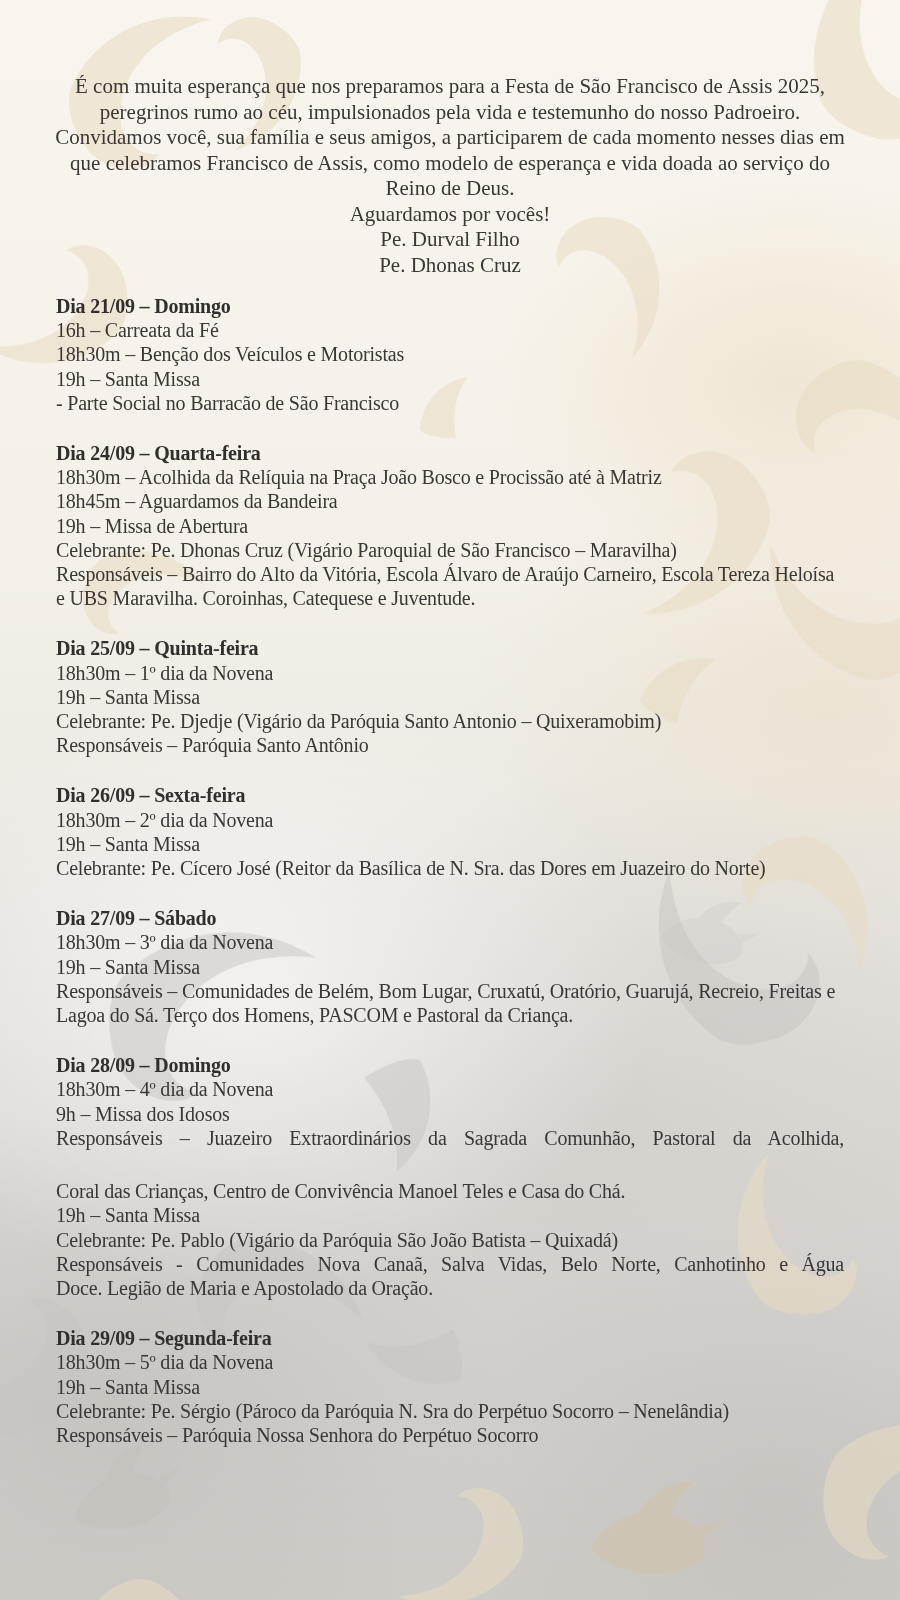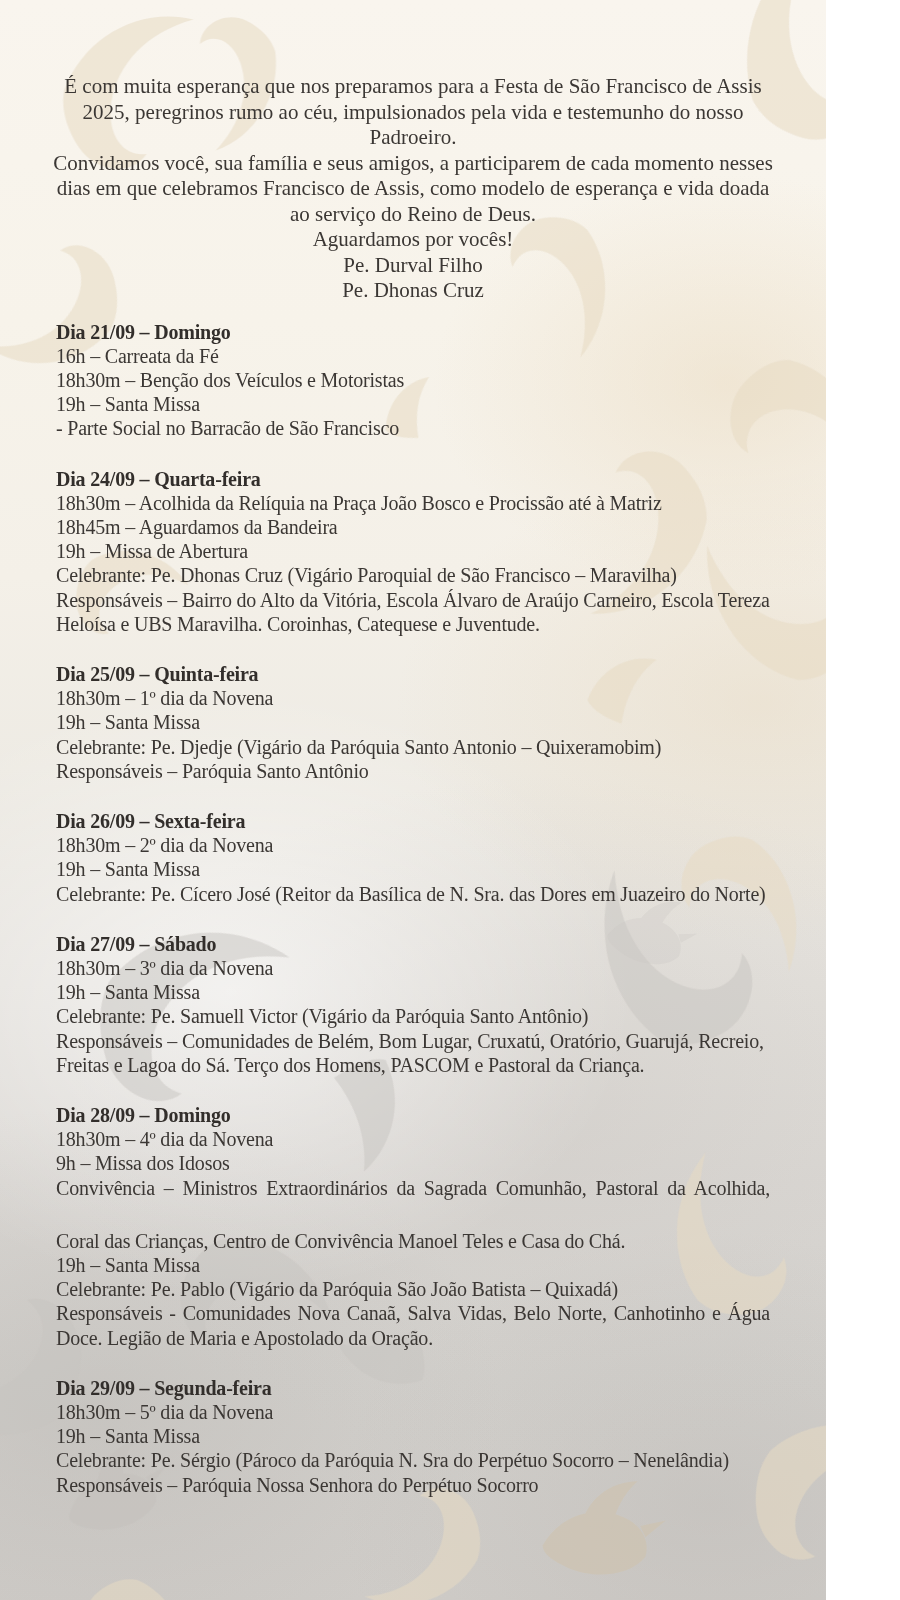--- a/index.html
+++ b/index.html
@@ -1,18 +1,18 @@
 <!DOCTYPE html>
 <html lang="pt" style="--text-color: #3b3734; --title-color: #322e2b; --bg-top: #f9f5ee; --bg-bottom: #cfccc8; --damask-tan: #e7dbc4; --damask-gray: #c7c4c0;"><head>
 <meta charset="utf-8">
 <style>
   html,body{margin:0;padding:0;background:#ffffff;}
   body{width:900px;height:1600px;}
   .page{
-    position:relative;width:826px;height:1600px;overflow:hidden;
+    position:relative;width:900px;height:1600px;overflow:hidden;
     font-family:"Liberation Serif","DejaVu Serif",serif;
     color:var(--text-color,#3b3734);
   }
   
   .bg{
     position:absolute;inset:0;
     background:
       radial-gradient(420px 300px at 88% 24%, rgba(232,215,186,0.45), rgba(232,215,186,0) 70%),
       radial-gradient(520px 340px at 92% 44%, rgba(228,210,180,0.35), rgba(228,210,180,0) 70%),
       radial-gradient(560px 420px at 28% 62%, rgba(255,255,255,0.60), rgba(255,255,255,0) 72%),
@@ -125,29 +125,28 @@
     <h2 class="day-title">Dia 26/09 – Sexta-feira</h2>
   <p class="line">18h30m – 2º dia da Novena</p>
           <p class="line">19h – Santa Missa</p>
           <p class="line">Celebrante: Pe. Cícero José (Reitor da Basílica de N. Sra. das Dores em Juazeiro do Norte)</p>
         </article>
 
   <article class="day">
     <h2 class="day-title">Dia 27/09 – Sábado</h2>
   <p class="line">18h30m – 3º dia da Novena</p>
           <p class="line">19h – Santa Missa</p>
-          <p class="line">Celebrante: Pe. Samuell Victor (Vigário da Paróquia Santo Antônio)</p>
           <p class="line">Responsáveis – Comunidades de Belém, Bom Lugar, Cruxatú, Oratório, Guarujá, Recreio, Freitas e Lagoa do Sá. Terço dos Homens, PASCOM e Pastoral da Criança.</p>
         </article>
 
   <article class="day">
     <h2 class="day-title">Dia 28/09 – Domingo</h2>
   <p class="line">18h30m – 4º dia da Novena</p>
           <p class="line">9h – Missa dos Idosos</p>
-          <p class="line stretch">Convivência – Ministros Extraordinários da Sagrada Comunhão, Pastoral da Acolhida,</p>
+          <p class="line stretch">Responsáveis – Juazeiro Extraordinários da Sagrada Comunhão, Pastoral da Acolhida,</p>
           <div class="gap"></div>
           <p class="line">Coral das Crianças, Centro de Convivência Manoel Teles e Casa do Chá.</p>
           <p class="line">19h – Santa Missa</p>
           <p class="line">Celebrante: Pe. Pablo (Vigário da Paróquia São João Batista – Quixadá)</p>
           <p class="line stretch">Responsáveis - Comunidades Nova Canaã, Salva Vidas, Belo Norte, Canhotinho e Água</p>
           <p class="line">Doce. Legião de Maria e Apostolado da Oração.</p>
         </article>
 
   <article class="day">
     <h2 class="day-title">Dia 29/09 – Segunda-feira</h2>

